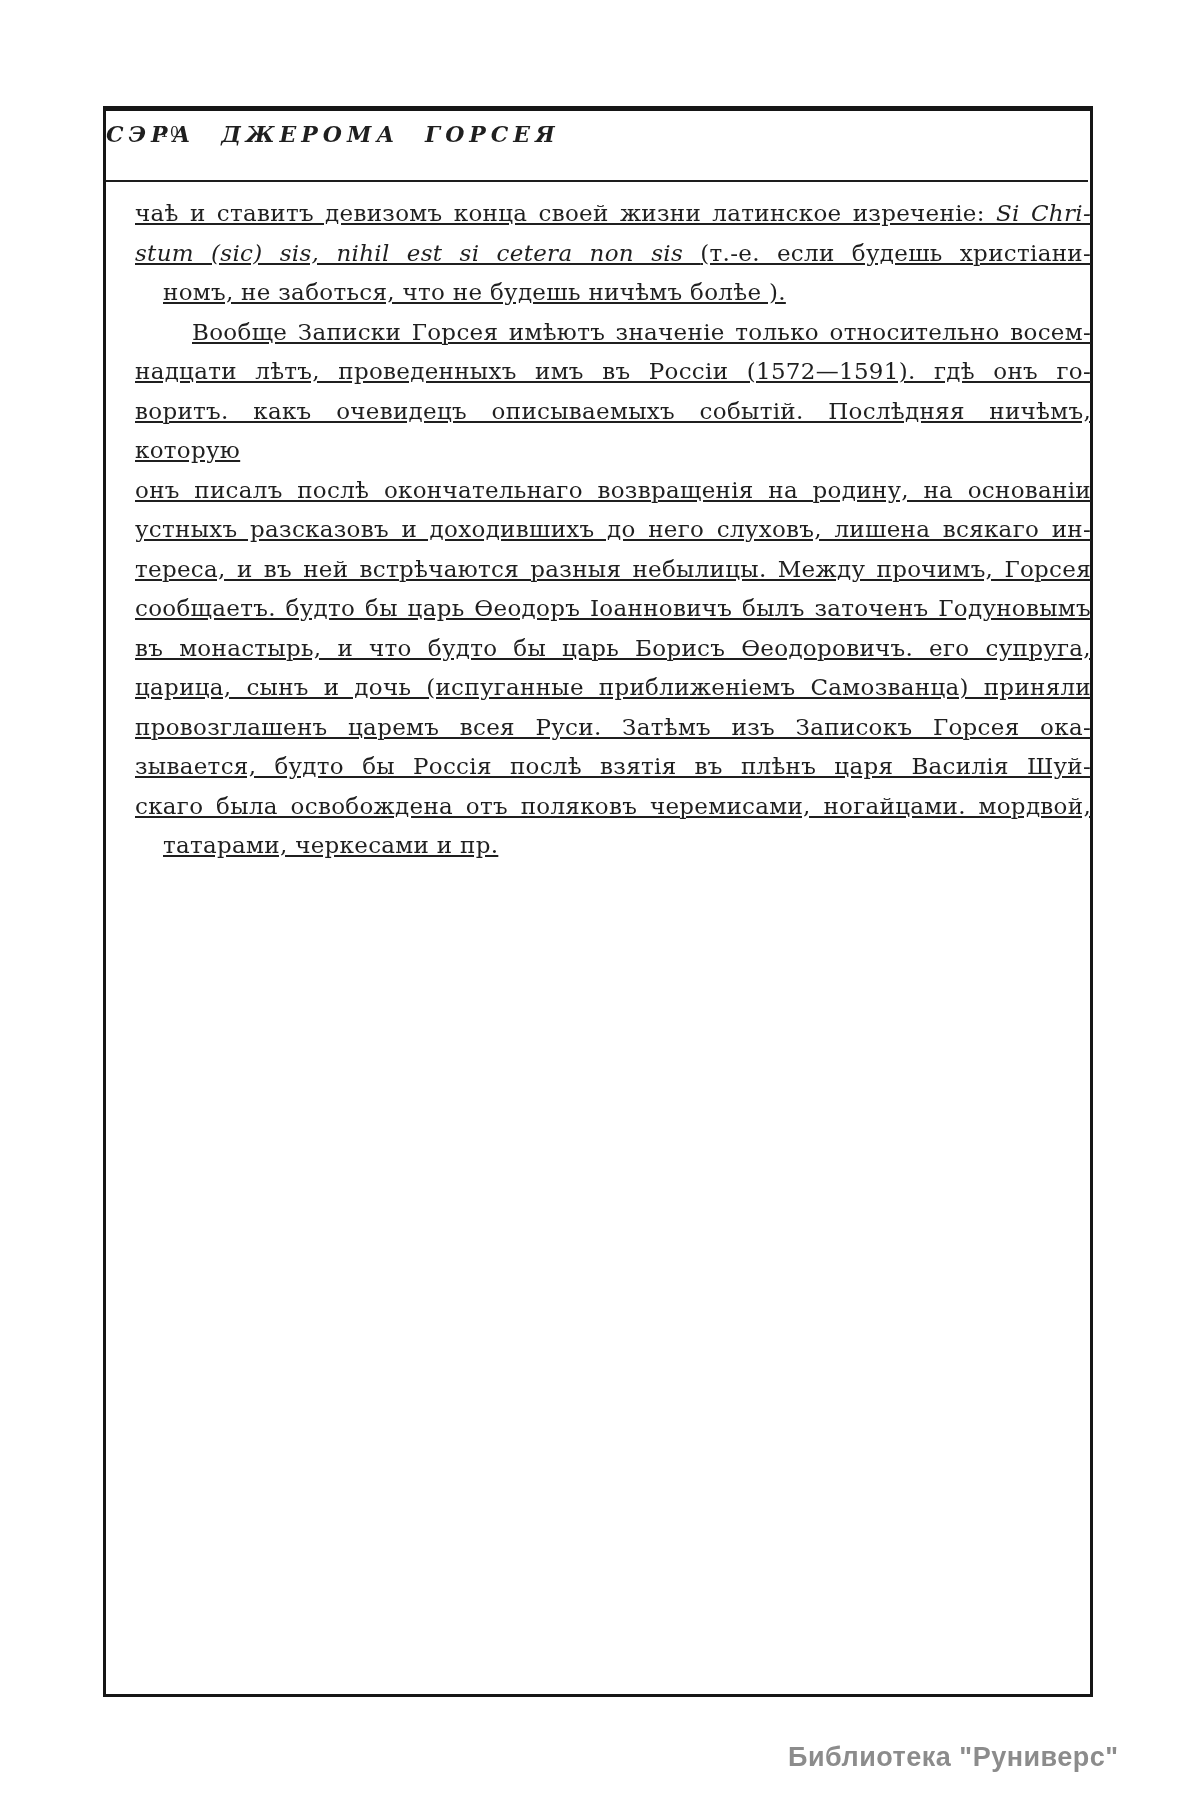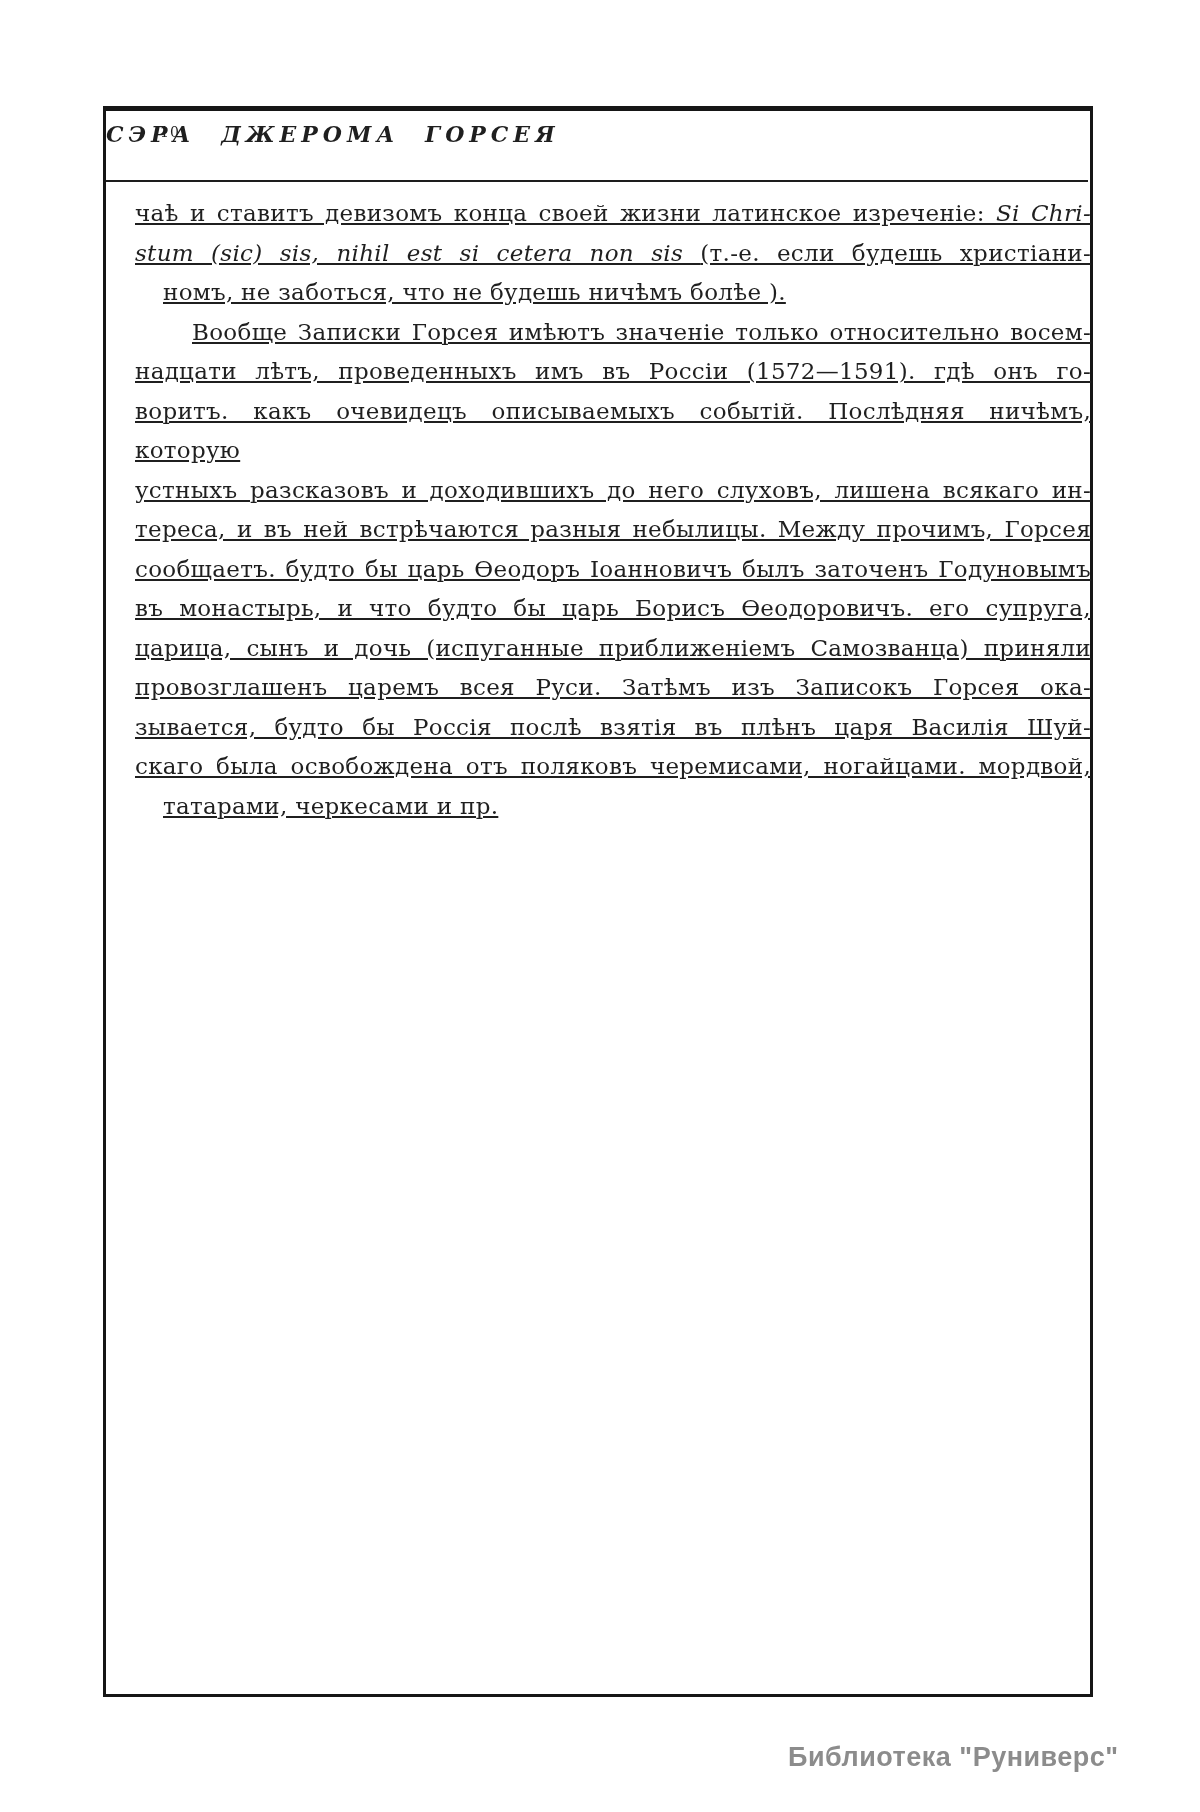--- a/index.html
+++ b/index.html
@@ -83,20 +83,21 @@
 
   <div class="rule"></div>
 
   <div class="textblock">
     <div class="line"><span>чаѣ и ставитъ девизомъ конца своей жизни латинское изреченіе: </span><span class="it">Si Chri-</span></div>
     <div class="line"><span class="it">stum (sic) sis, nihil est si cetera non sis </span><span>(т.-е. если будешь христіани-</span></div>
     <div class="line noj"><span>номъ, не заботься, что не будешь ничѣмъ болѣе ).</span></div>
     <div class="line ind"><span>Вообще Записки Горсея имѣютъ значеніе только относительно восем-</span></div>
     <div class="line"><span>надцати лѣтъ, проведенныхъ имъ въ Россіи (1572—1591). гдѣ онъ го-</span></div>
     <div class="line"><span>воритъ. какъ очевидецъ описываемыхъ событій. Послѣдняя ничѣмъ, которую</span></div>
+    <div class="line"><span>онъ писалъ послѣ окончательнаго возвращенія на родину, на основаніи</span></div>
     <div class="line"><span>устныхъ разсказовъ и доходившихъ до него слуховъ, лишена всякаго ин-</span></div>
     <div class="line"><span>тереса, и въ ней встрѣчаются разныя небылицы. Между прочимъ, Горсея</span></div>
     <div class="line"><span>сообщаетъ. будто бы царь Ѳеодоръ Іоанновичъ былъ заточенъ Годуновымъ</span></div>
     <div class="line"><span>въ монастырь, и что будто бы царь Борисъ Ѳеодоровичъ. его супруга,</span></div>
     <div class="line"><span>царица, сынъ и дочь (испуганные приближеніемъ Самозванца) приняли</span></div>
     <div class="line"><span>провозглашенъ царемъ всея Руси. Затѣмъ изъ Записокъ Горсея ока-</span></div>
     <div class="line"><span>зывается, будто бы Россія послѣ взятія въ плѣнъ царя Василія Шуй-</span></div>
     <div class="line"><span>скаго была освобождена отъ поляковъ черемисами, ногайцами. мордвой,</span></div>
     <div class="line noj"><span>татарами, черкесами и пр.</span></div>
   </div>

